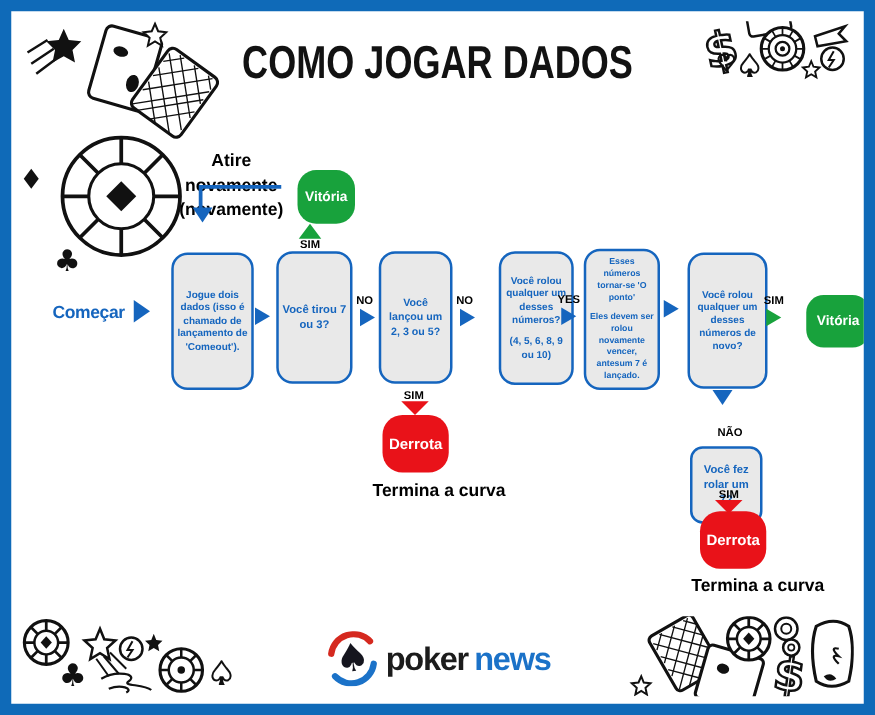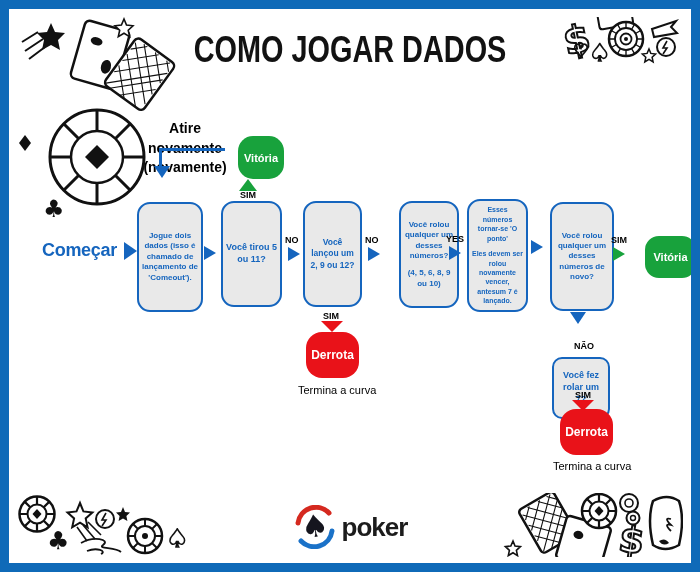--- a/index.html
+++ b/index.html
@@ -33,23 +33,23 @@
   .terminal{position:absolute;display:flex;align-items:center;justify-content:center;
     color:#fff;font-weight:bold;}
   .win{background:var(--green);margin-left:14px;}
   .lose{background:var(--red);}
   .vit1{left:215px;top:127px;width:46px;height:43px;border-radius:15px;font-size:11px;}
   .vit2{left:622px;top:227px;width:51px;height:42px;border-radius:14px;font-size:11px;}
   .der1{left:297px;top:323px;width:53px;height:46px;border-radius:16px;font-size:12px;}
   .der2{left:551px;top:400px;width:53px;height:46px;border-radius:16px;font-size:12px;}
   
   .lbl{position:absolute;color:#000;font-weight:bold;font-size:9px;white-space:nowrap;}
-  .endnote{position:absolute;color:#000;font-weight:normal;font-size:11px;white-space:nowrap;}
+  .endnote{position:absolute;color:#000;font-weight:bold;font-size:14px;white-space:nowrap;}
   .start{position:absolute;left:33px;top:231px;display:flex;align-items:center;gap:7px;}
-  .start-text{color:var(--blue);font-weight:bold;font-size:18px;letter-spacing:-0.3px;}
+  .start-text{color:var(--blue);font-weight:bold;font-size:14px;letter-spacing:-0.3px;}
   .loop-note{position:absolute;left:130px;top:110px;width:92px;text-align:center;
     color:#000;font-weight:bold;font-size:14px;line-height:1.4;}
   
   .tri{position:absolute;width:0;height:0;}
   .tri-r-blue{border-top:7px solid transparent;border-bottom:7px solid transparent;border-left:12px solid var(--blue);}
   .tri-r-blue-lg{width:0;height:0;border-top:9px solid transparent;border-bottom:9px solid transparent;border-left:13px solid var(--blue);}
   .tri-r-green{border-top:7px solid transparent;border-bottom:7px solid transparent;border-left:12px solid var(--green);}
   .tri-u-green{border-left:9px solid transparent;border-right:9px solid transparent;border-bottom:12px solid var(--green);}
   .tri-d-blue{border-left:8px solid transparent;border-right:8px solid transparent;border-top:12px solid var(--blue);}
   .tri-d-red{border-left:11px solid transparent;border-right:11px solid transparent;border-top:11px solid var(--red);}
@@ -218,27 +218,27 @@
   </div>
   <div class="tri tri-u-green" style="left:230px;top:170px;"></div>
   <div class="lbl" style="left:231px;top:181px;">SIM</div>
 
   <div class="fbox b1">
     <span>Jogue dois dados (isso é chamado de lançamento de 'Comeout').</span>
   </div>
   <div class="tri tri-r-blue" style="left:195px;top:237px;"></div>
 
   <div class="fbox b2">
-    <span>Você tirou 5 ou 11?</span>
+    <span>Você tirou 7 ou 3?</span>
   </div>
   <div class="lbl" style="left:276px;top:226px;">NO</div>
   <div class="tri tri-r-blue" style="left:279px;top:238px;"></div>
 
   <div class="fbox b3">
-    <span>Você lançou um 2, 9 ou 12?</span>
+    <span>Você lançou um 2, 3 ou 5?</span>
   </div>
   <div class="lbl" style="left:356px;top:226px;">NO</div>
   <div class="tri tri-r-blue" style="left:359px;top:238px;"></div>
 
   <div class="fbox b4">
     <span>Você rolou qualquer um desses números?</span>
     <span class="gap">(4, 5, 6, 8, 9 ou 10)</span>
   </div>
   <div class="lbl" style="left:437px;top:225px;">YES</div>
   <div class="tri tri-r-blue" style="left:440px;top:237px;"></div>
@@ -278,15 +278,16 @@
   </div>
   <div class="endnote" style="left:544px;top:451px;">Termina a curva</div>
 
   <div class="logo">
     <svg width="44" height="44" viewBox="0 0 44 44">
       <path d="M 5 18 A 18 18 0 0 1 36 8" fill="none" style="stroke:var(--brand_red)" stroke-width="5" stroke-linecap="round"></path>
       <path d="M 39 26 A 18 18 0 0 1 8 36" fill="none" style="stroke:var(--brand_blue)" stroke-width="5" stroke-linecap="round"></path>
       <text x="22" y="32" text-anchor="middle" font-size="31" fill="#15151e" font-family="DejaVu Sans" transform="rotate(-8 22 22)">♠</text>
     </svg>
     <span class="logo-text logo-poker">poker</span>
+      <span class="logo-text logo-news">news</span>
   </div>
 
 </div>
 
 </body></html>

